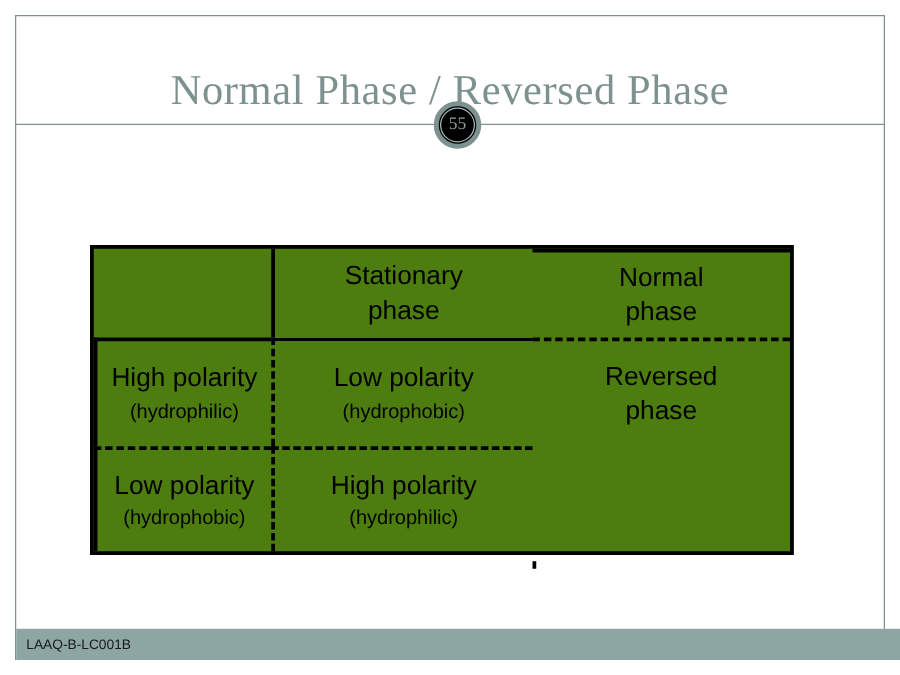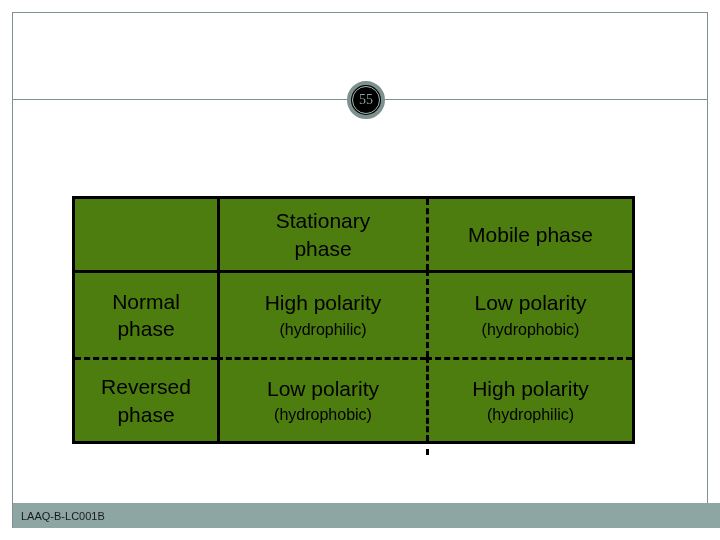--- a/index.html
+++ b/index.html
@@ -104,39 +104,37 @@
     color: var(--footer-ink);
   }
 </style>
 </head>
 <body>
 
 <div class="slide">
 
   <div class="frame"></div>
 
+  <div class="title">Normal Phase / Reversed Phase</div>
 
   <div class="rule"></div>
 
   <div class="page-badge">
     <div class="inner-ring"></div>
     <div class="num">55</div>
   </div>
 
   <div class="phase-table">
 
     <div class="cell">
       <span class="ws"></span>
     </div>
     <div class="cell c2">
       <span class="ws">Stationary
 phase</span>
-    </div>
-    <div class="cell c3">
-      <span class="ws">Mobile phase</span>
     </div>
 
     <div class="cell r2">
       <span class="ws">Normal
 phase</span>
     </div>
     <div class="cell c2 r2">
       <span class="main">High polarity</span>
       <span class="sub">(hydrophilic)</span>
     </div>

